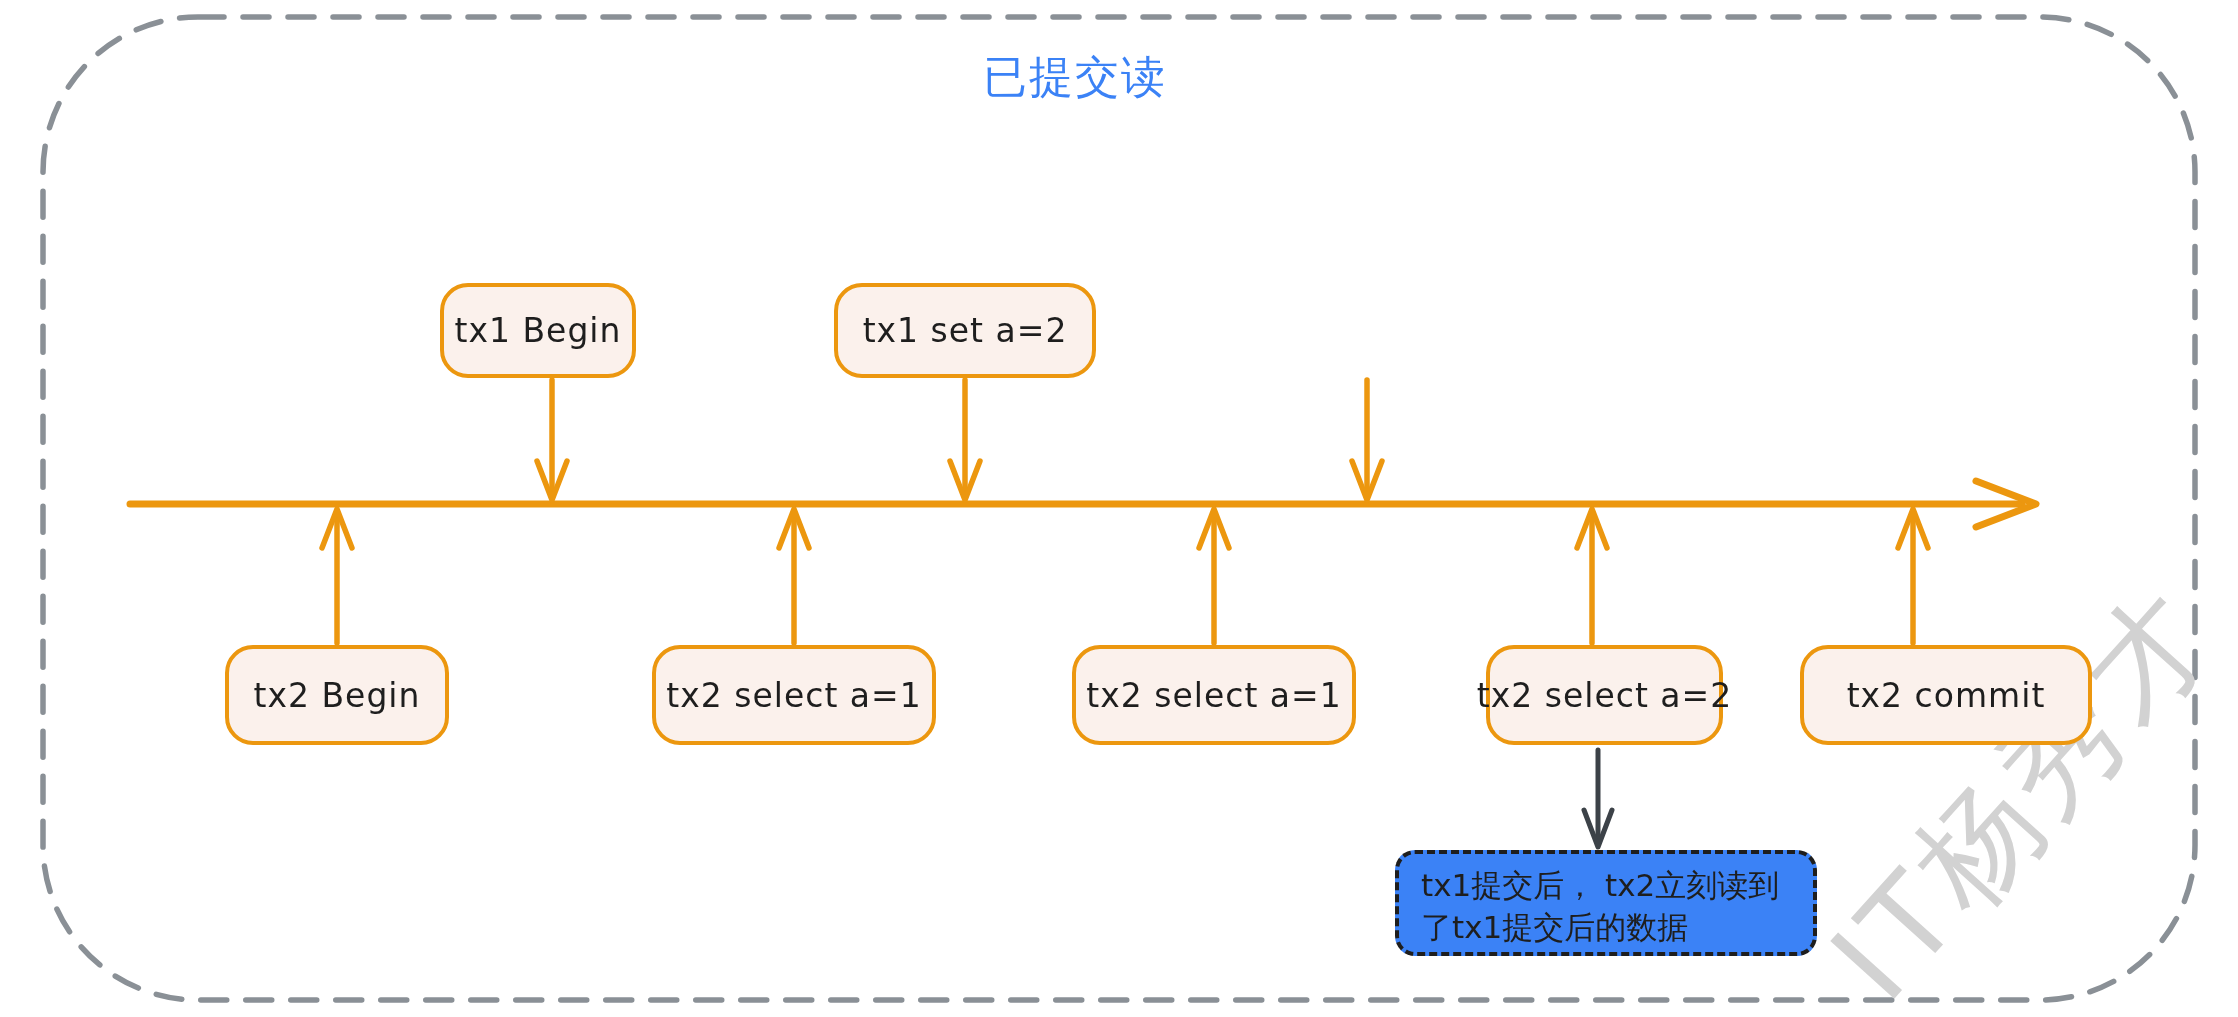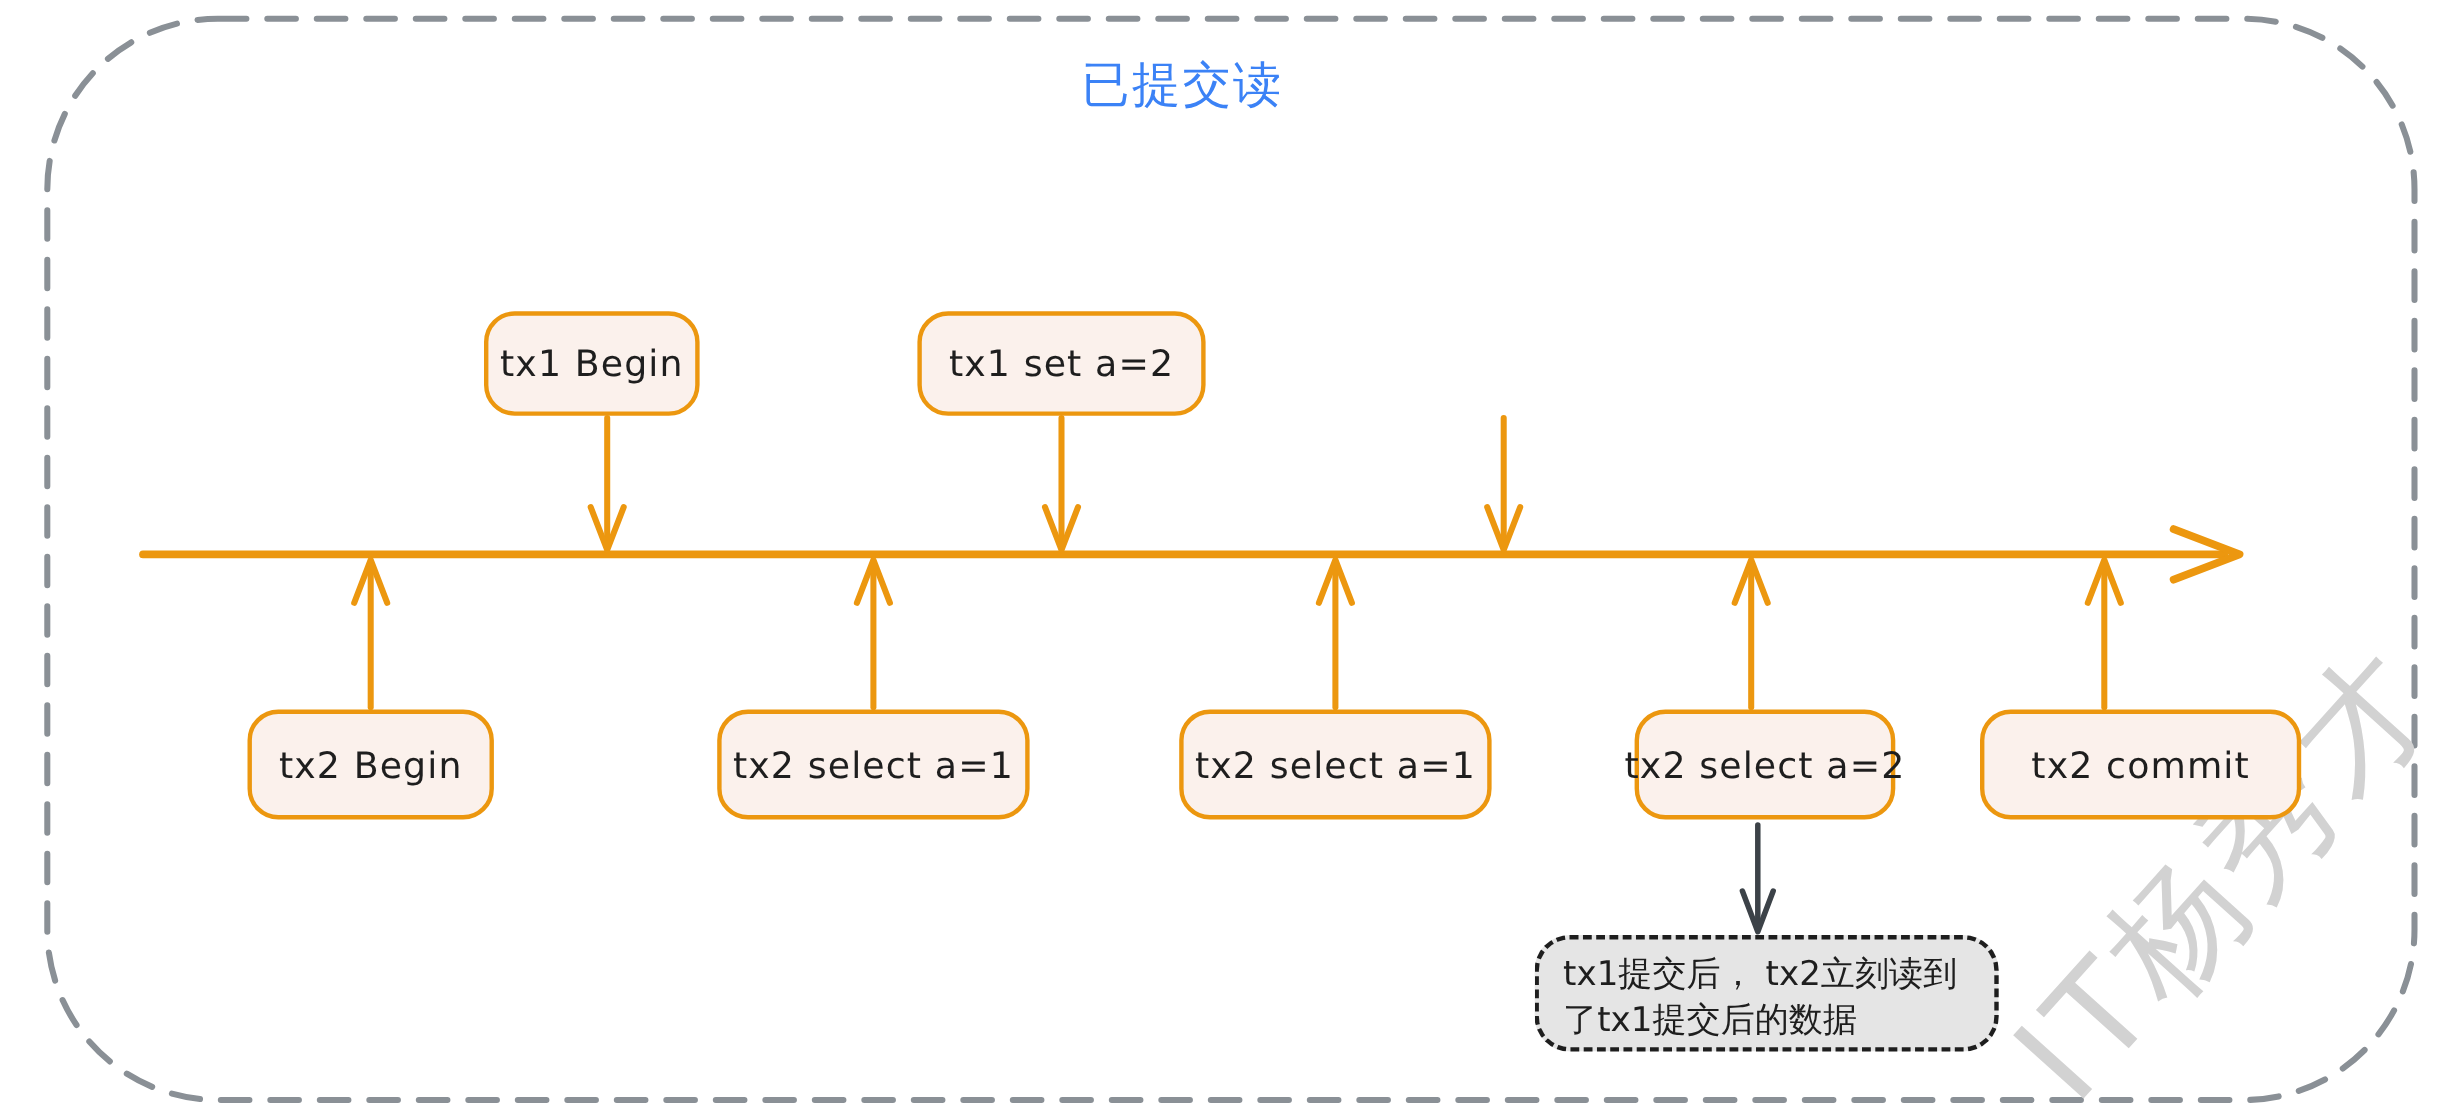--- a/index.html
+++ b/index.html
@@ -52,22 +52,22 @@
   .node.top { top: 283px; height: 95px; }
   .node.bottom { top: 645px; height: 100px; }
   .note {
     position: absolute;
     left: 1395px;
     top: 850px;
     width: 422px;
     height: 106px;
     box-sizing: border-box;
     border: 4px dashed #1e1e1e;
-    background: #e5e5e5;
-    border-radius: 32px;
+    background: #3b82f6;
+    border-radius: 20px;
     padding: 10px 8px 10px 22px;
     font-size: 31px;
     line-height: 42px;
     color: #1e1e1e;
     z-index: 2;
     white-space: nowrap;
   }
   .watermark {
     position: absolute;
     left: 2025px;

